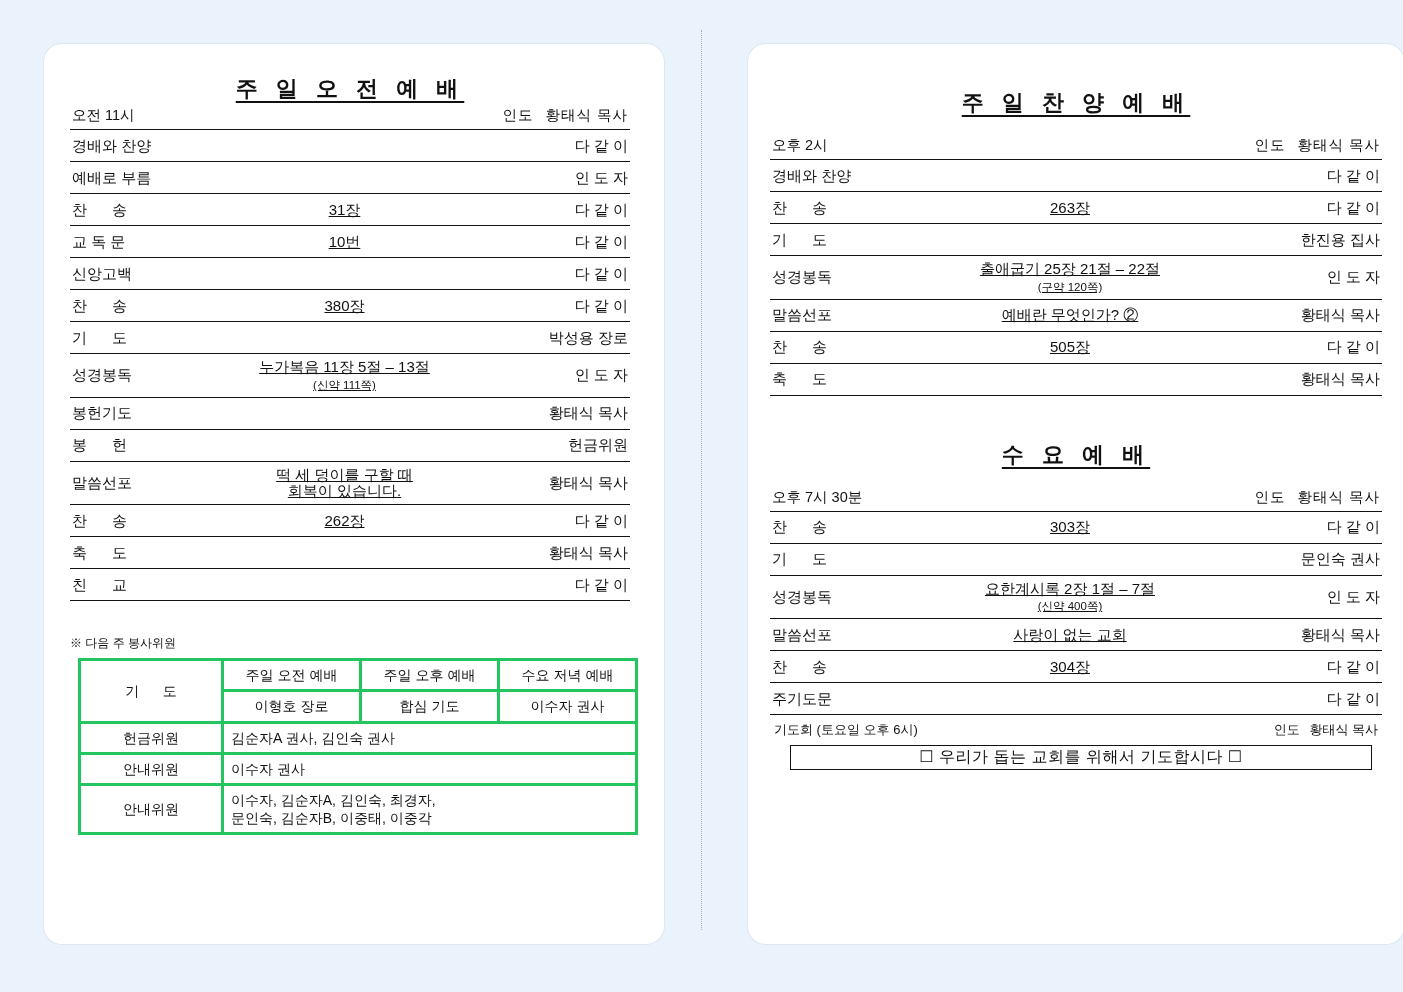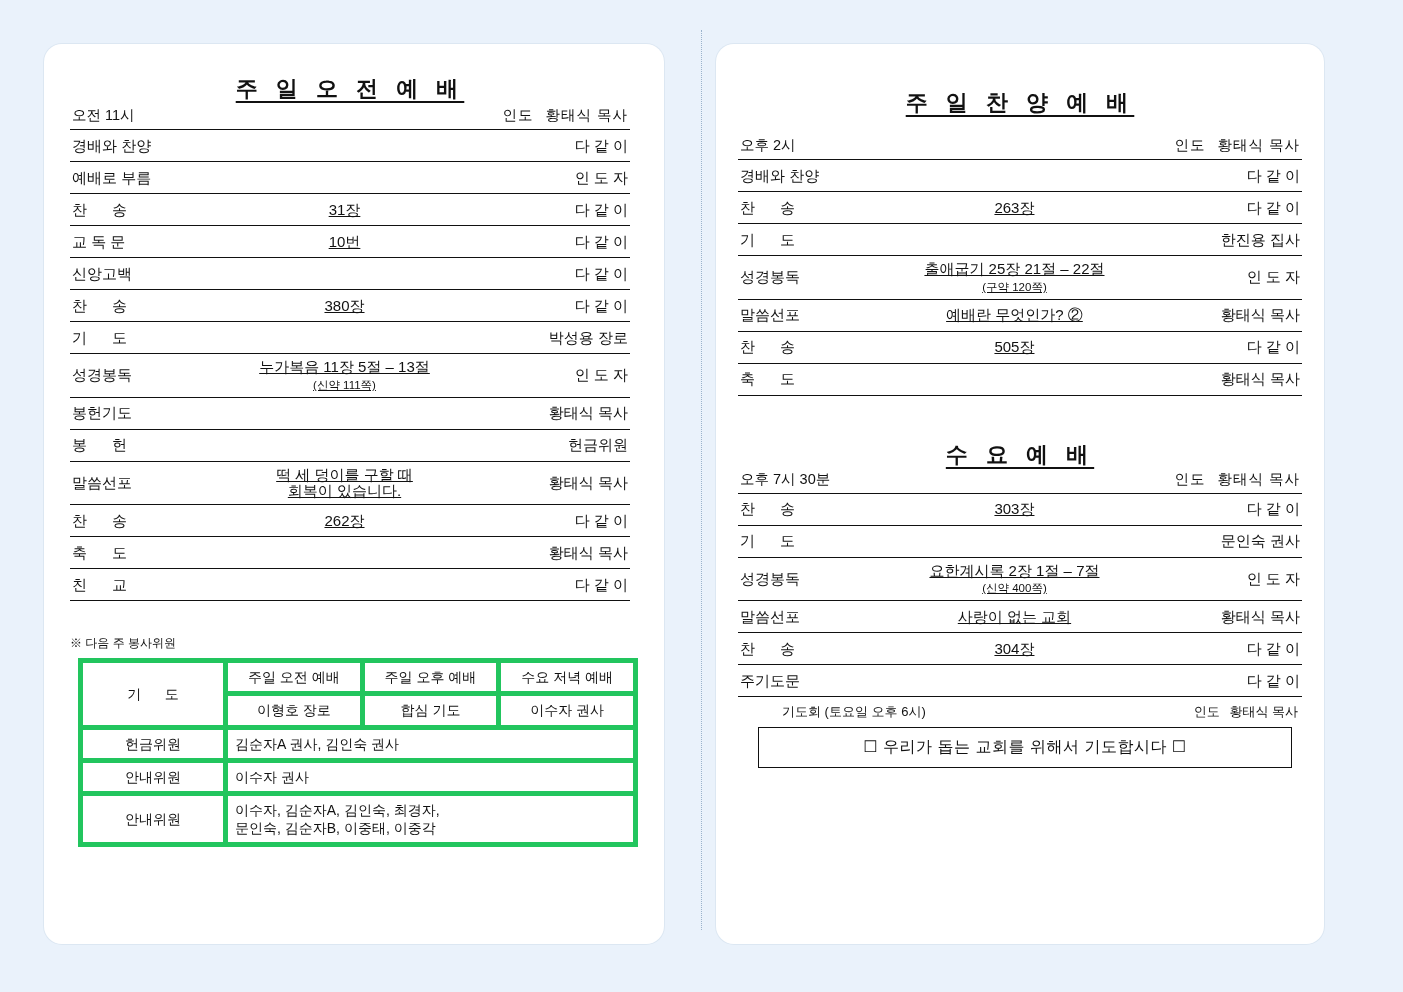--- a/index.html
+++ b/index.html
@@ -33,23 +33,23 @@
     border-radius: 18px;
     box-shadow: 0 0 0 1px #dce7f2;
   }
   .panel-left {
     left: 44px;
     top: 44px;
     width: 620px;
     height: 900px;
   }
   .panel-right {
-    left: 716px;
+    left: 748px;
     top: 44px;
-    width: 608px;
+    width: 656px;
     height: 900px;
   }
   .sec-title {
     text-align: center;
     font-size: 22px;
     font-weight: bold;
     letter-spacing: 6px;
     text-decoration: underline;
     text-underline-offset: 5px;
     margin: 0;
@@ -98,48 +98,47 @@
   .note-title {
     font-size: 12px;
     margin: 34px 0 6px 0;
   }
   table.duty {
     border-collapse: collapse;
     width: 560px;
     margin-left: 8px;
   }
   table.duty td {
-    border: 5px solid #22c55e;
+    border: 3px solid #22c55e;
     font-size: 14px;
     padding: 5px 7px;
     vertical-align: middle;
     line-height: 1.3;
   }
   table.duty td.label {
     width: 126px;
     text-align: center;
     white-space: pre;
   }
   table.duty td.ctr {
     text-align: center;
   }
   .pray-row {
     display: flex;
     justify-content: space-between;
     font-size: 13px;
     margin-top: 6px;
     padding: 0 4px;
-    margin-left: 40px;
   }
   .pray-box {
     margin: 6px 10px 0 20px;
     border: 1px solid #111;
     text-align: center;
     font-size: 16px;
-    padding: 9px 4px;
+    padding: 1px 4px;
   }
   .box-inner {
     letter-spacing: 0.5px;
   }
   .left-body { padding: 30px 34px 0 26px; }
   .right-body { padding: 44px 22px 0 22px; }
   .gap-block { height: 44px; }
 </style>
 </head>
 <body>
@@ -329,21 +328,21 @@
             <td class="col-detail"><span></span></td>
             <td class="col-person">황태식 목사</td>
           </tr>
         </tbody>
       </table>
 
       <div class="gap-block"></div>
 
       <h1 class="sec-title">수  요  예  배</h1>
 
-      <div class="meta-row" style="">
+      <div class="meta-row" style="margin-top:18px;">
         <div class="left">오후  7시 30분</div>
         <div class="right">
           <span>인도</span>
           <span style="margin-left:8px;">황태식 목사</span>
         </div>
       </div>
 
       <table class="order">
         <tbody>
           <tr>

